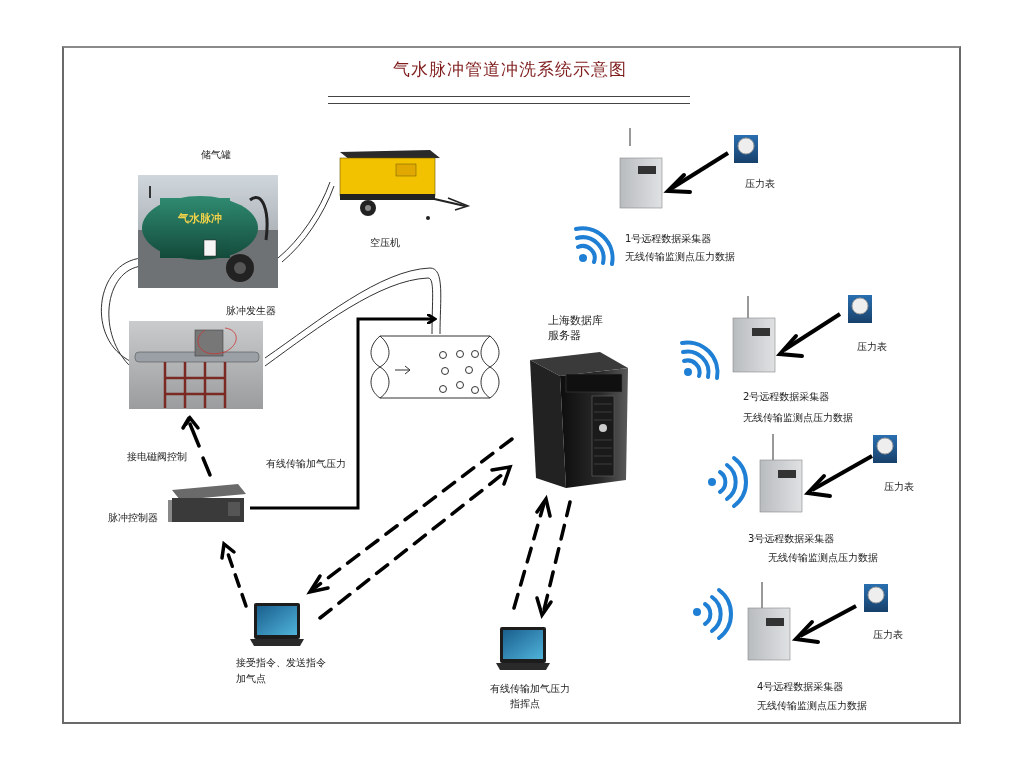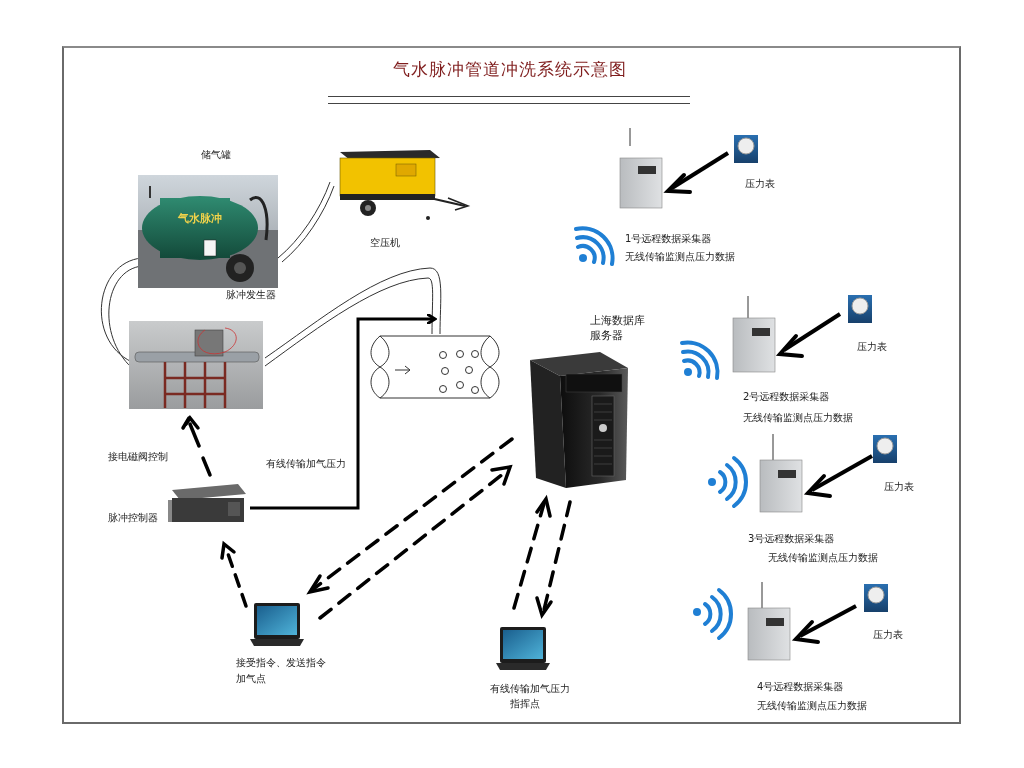--- a/index.html
+++ b/index.html
@@ -5,36 +5,36 @@
   html, body { margin: 0; padding: 0; background: #ffffff; }
   body { width: 1024px; height: 768px; position: relative; overflow: hidden;
          font-family: "DejaVu Sans", "Liberation Sans", sans-serif; color: #222; }
   .frame { position: absolute; left: 62px; top: 46px; width: 899px; height: 678px;
            border: 2px solid #6a6a6a; border-top-color:#8a8a8a; box-sizing: border-box; }
   .title { position: absolute; left: 320px; top: 58px; width: 380px; text-align: center;
            font-size: 17px; letter-spacing: 1px; color: #7f1d1d; }
   .title-rule { position: absolute; left: 328px; width: 362px; height: 0;
                 border-top: 1px solid #444; }
   .lbl { position: absolute; font-size: 10px; color: #222; white-space: nowrap; line-height: 14px; }
-  .lbl.lg { font-size: 11px; line-height: 16px; margin-left: 42px; }
+  .lbl.lg { font-size: 11px; line-height: 16px; }
   svg.overlay { position: absolute; left: 0; top: 0; }
 </style>
 </head>
 <body>
 
 <div class="frame"></div>
 
 <div class="title">气水脉冲管道冲洗系统示意图</div>
 <div class="title-rule" style="top:96px"></div>
 <div class="title-rule" style="top:103px"></div>
 
 <div class="lbl" style="left:201px;top:148px">储气罐</div>
 <div class="lbl" style="left:370px;top:236px">空压机</div>
-<div class="lbl" style="left:226px;top:288px">脉冲发生器</div>
-<div class="lbl" style="left:108px;top:450px">接电磁阀控制</div>
+<div class="lbl" style="left:226px;top:304px">脉冲发生器</div>
+<div class="lbl" style="left:127px;top:450px">接电磁阀控制</div>
 <div class="lbl" style="left:266px;top:457px">有线传输加气压力</div>
 <div class="lbl" style="left:108px;top:511px">脉冲控制器</div>
 <div class="lbl lg" style="left:548px;top:313px">上海数据库</div>
 <div class="lbl lg" style="left:548px;top:328px">服务器</div>
 <div class="lbl" style="left:236px;top:656px">接受指令、发送指令</div>
 <div class="lbl" style="left:236px;top:672px">加气点</div>
 <div class="lbl" style="left:490px;top:682px">有线传输加气压力</div>
 <div class="lbl" style="left:510px;top:697px">指挥点</div>
 
 <div class="lbl" style="left:745px;top:177px">压力表</div>

